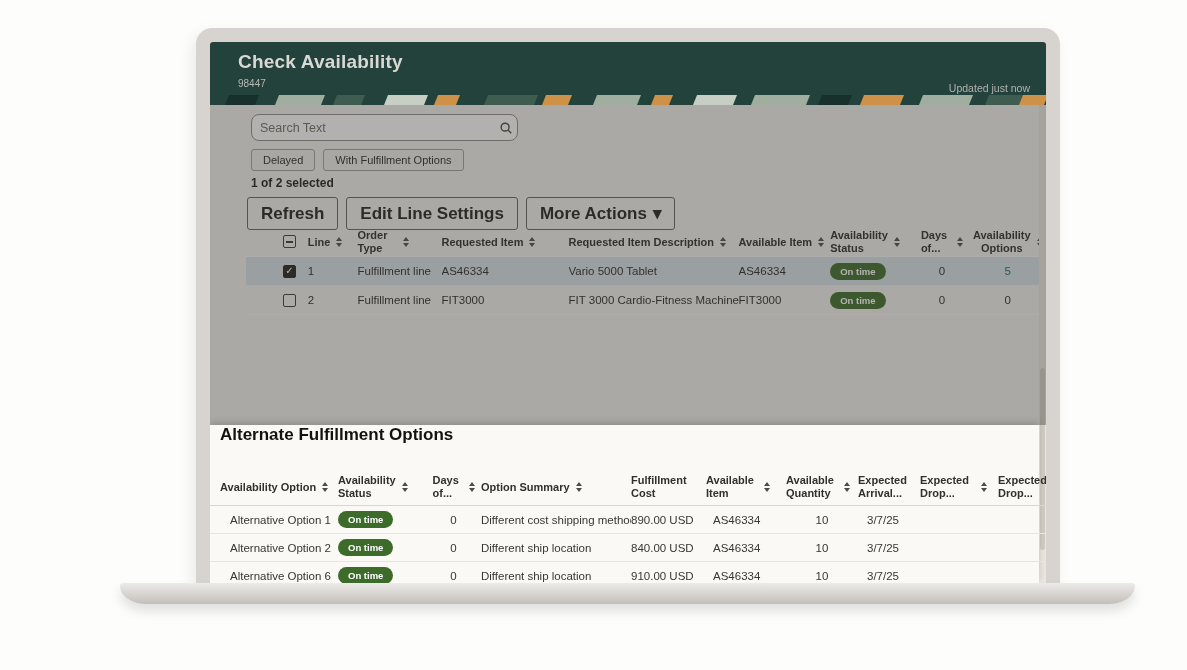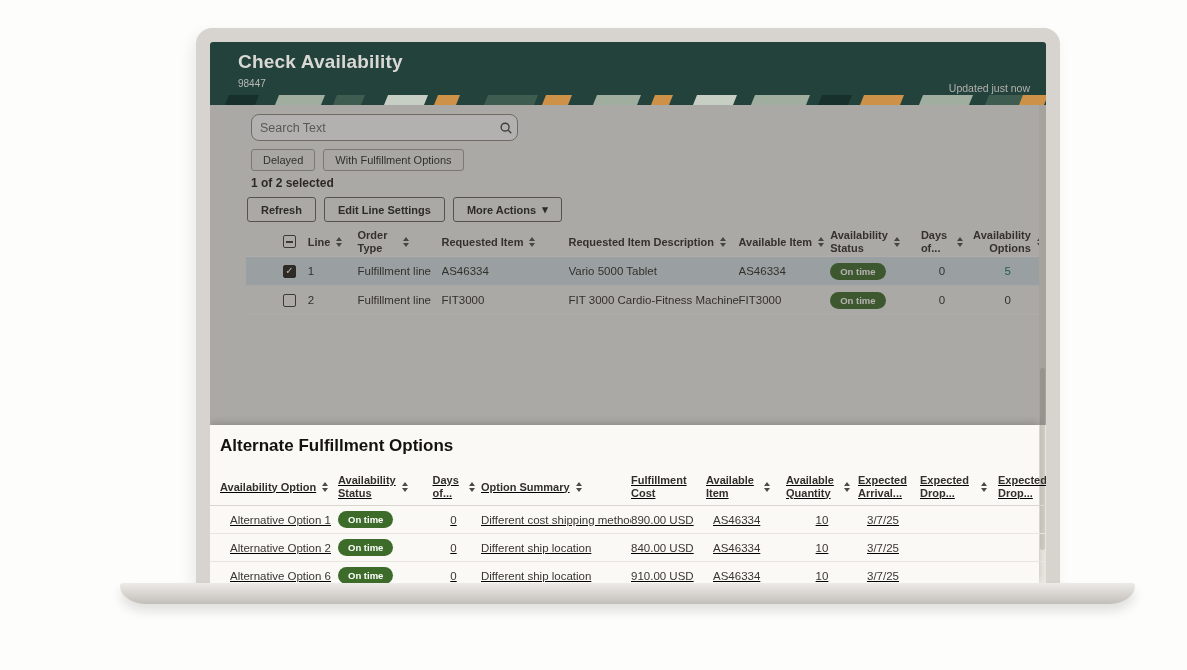--- a/index.html
+++ b/index.html
@@ -49,21 +49,21 @@
   .search-input::placeholder { color:#6f6d68; }
   .search-icon { width:22px; display:flex; justify-content:center; cursor:pointer; }
 
   .chips { position:absolute; left:41px; top:44px; display:flex; gap:8px; }
   .chip { font-size:11px; color:#2a2823; background:#f1efec; border:1px solid #a39f99;
           border-radius:3px; padding:4px 11px; cursor:pointer; }
 
   .sel-summary { position:absolute; left:41px; top:71px; font-size:12px; font-weight:700; color:#1e1c18; }
 
   .toolbar { position:absolute; left:37px; top:92px; display:flex; gap:8px; }
-  .tb-btn { font-size:11px; font-weight:600; color:#22201c; background:transparent;
+  .tb-btn { font-size:17px; font-weight:600; color:#22201c; background:transparent;
             border:1px solid #66635d; border-radius:3px; padding:5px 13px;
             font-family:inherit; cursor:pointer; display:flex; align-items:center; gap:6px; }
 
   
   .lt { position:absolute; left:0; top:122px; width:100%; }
   .row { display:flex; align-items:center; }
   .lt-head { min-height:30px; border-bottom:1px solid rgba(255,255,255,.55); }
   .lt-row { height:29px; font-size:11.5px; color:#2b2925; border-bottom:1px solid rgba(255,255,255,.5); }
   .lt-row.selected { background:#d7e3e8; }
   .th { font-size:11px; font-weight:700; color:#2e2b27; display:flex; align-items:center; cursor:pointer; }
@@ -85,22 +85,22 @@
   .cb .dash { width:7px; height:2px; background:#3c3a35; }
   .cb.checked { background:#23211d; border-color:#23211d; color:#fff; font-size:10px; line-height:1; }
 
   .badge { display:inline-block; background:#3d6b2a; color:#ffffff; font-size:9.5px; font-weight:700;
            padding:3px 10px; border-radius:10px; }
   .link { color:#1f6e66; cursor:pointer; }
 
   
   .sheet { position:absolute; left:0; bottom:0; width:829px; height:158px;
            background:#faf9f6; z-index:3; box-shadow:0 -2px 8px rgba(0,0,0,.18); }
-  .sheet-title { position:absolute; left:10px; top:11px; font-size:17px; font-weight:700; color:#14120f; }
-  .ot { position:absolute; left:0; top:43px; width:858px;text-decoration:underline; }
+  .sheet-title { position:absolute; left:10px; top:0; font-size:17px; font-weight:700; color:#14120f; }
+  .ot { position:absolute; left:0; top:43px; width:858px; }
   .ot-head { min-height:38px; border-bottom:1px solid #d9d6d0; }
   .ot .th { color:#33302b; }
   .ot-row { height:28px; font-size:11.5px; color:#3a3631; border-bottom:1px solid #e8e5e0; }
   .o-pad { padding-left:10px; }
   .o-opt{width:118px;} .o-status{width:88px;} .o-days{width:55px; justify-content:center; text-align:center;}
   .o-sum{width:150px;} .o-cost{width:75px;} .o-item{width:80px;}
   .o-qty{width:72px;} .o-qty.val{justify-content:center; text-align:center;}
   .o-arr{width:62px;} .o-drop1{width:78px;} .o-drop2{width:70px;}
 
   .page-scrollbar { position:absolute; right:0; top:63px; bottom:0; width:7px;
@@ -218,21 +218,21 @@
                 </span>
             </div>
             <div class="th c-days">
               <span class="lbl wrap" style="max-width:30px; text-align:left">Days of...</span>
               <span class="sort">
                   <i class="up"></i>
                   <i class="dn"></i>
                 </span>
             </div>
             <div class="th c-opts">
-              <span class="lbl wrap" style="max-width:58px; text-align:right">Availability Options</span>
+              <span class="lbl wrap" style="max-width:58px; text-align:center">Availability Options</span>
               <span class="sort">
                   <i class="up"></i>
                   <i class="dn"></i>
                 </span>
             </div>
           </div>
 
           <div class="row lt-row selected pad-l">
             <div class="c-check">
                 <span class="cb checked">

